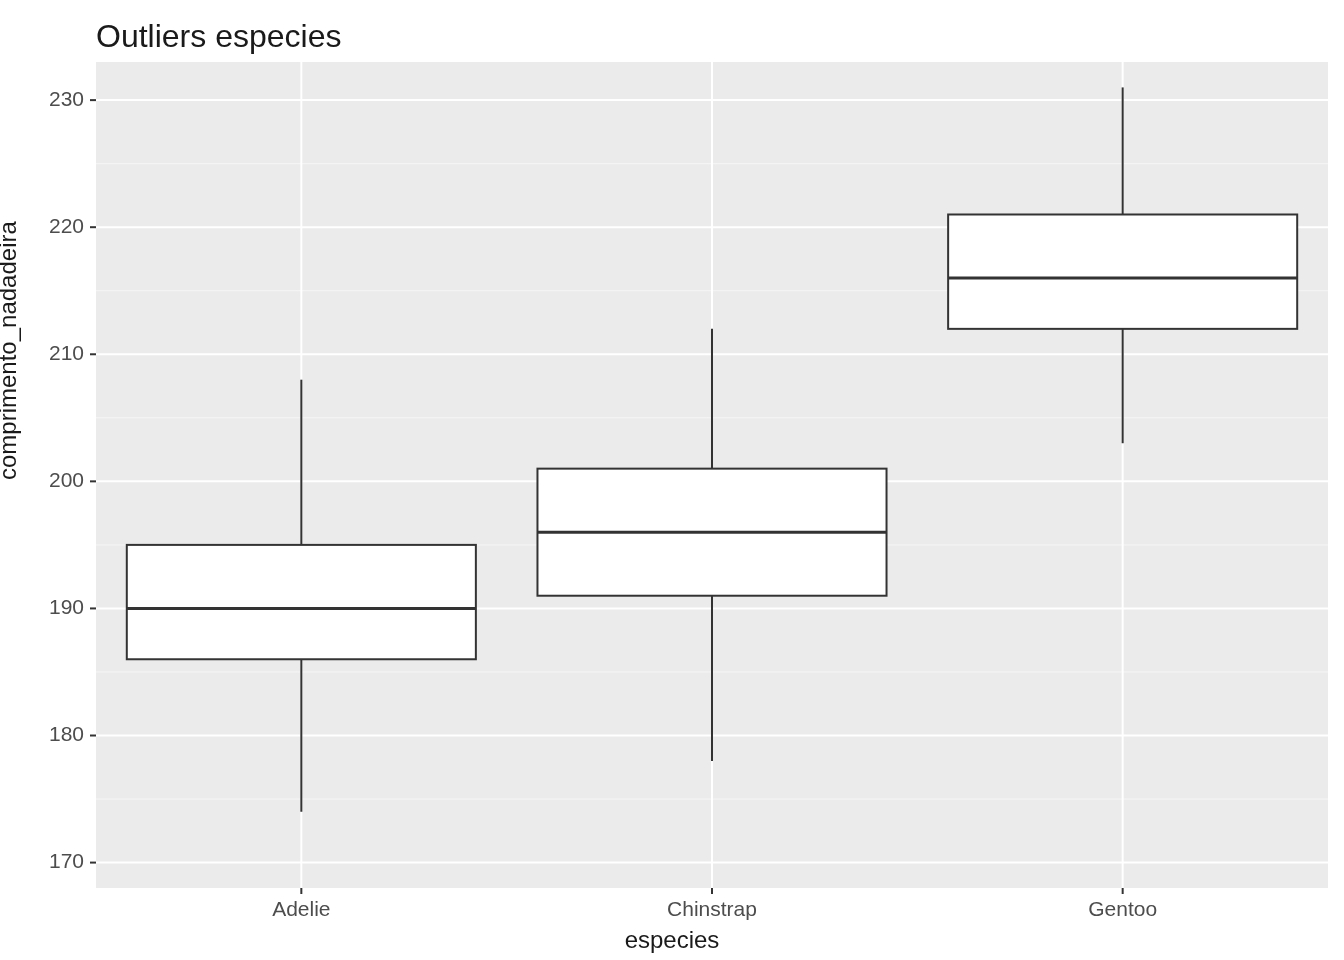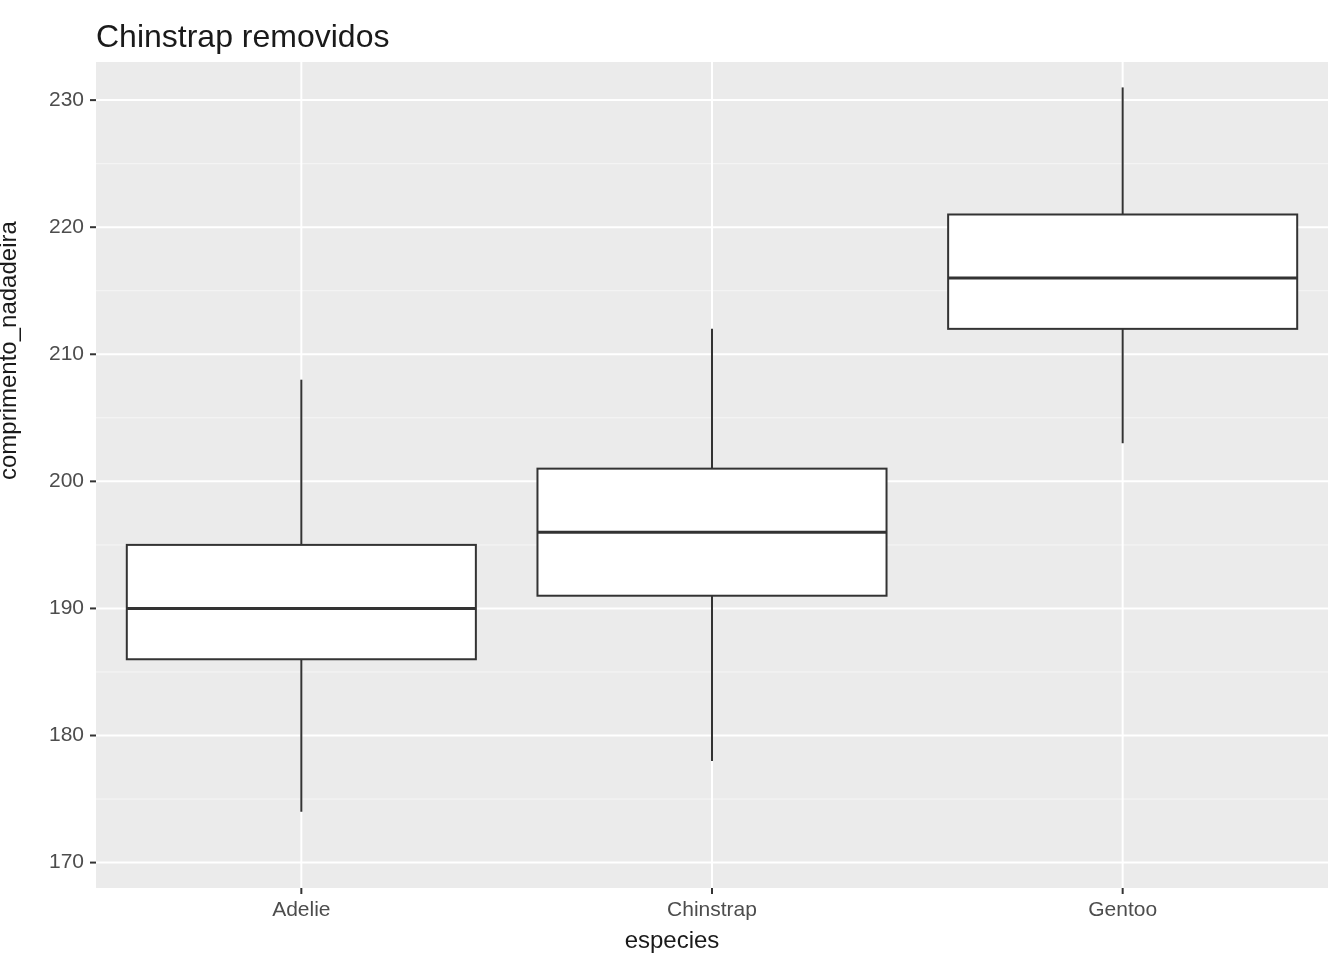--- a/index.html
+++ b/index.html
@@ -48,21 +48,21 @@
   .tick-label { font-size: 21px; fill: #4d4d4d; font-family: Arial, Helvetica, sans-serif; }
   .tick-mark { stroke: #333333; stroke-width: 2; }
   .box { fill: #ffffff; stroke: #333333; stroke-width: 2; }
   .whisker { stroke: #333333; stroke-width: 2; }
   .median { stroke: #333333; stroke-width: 3; }
 </style>
 </head>
 <body>
 
 <div class="chart-wrap">
-  <div class="title">Chinstrap removidos</div>
+  <div class="title">Outliers especies</div>
   <div class="ylabel">comprimento_nadadeira</div>
   <div class="xlabel">especies</div>
   <svg id="svg" width="1344" height="960">
       <rect x="96" y="62" width="1232" height="826" class="panel-bg"></rect>
       <line x1="96" x2="1328" y1="799.0461538461539" y2="799.0461538461539" class="grid-minor"></line>
       <line x1="96" x2="1328" y1="671.9692307692308" y2="671.9692307692308" class="grid-minor"></line>
       <line x1="96" x2="1328" y1="544.8923076923077" y2="544.8923076923077" class="grid-minor"></line>
       <line x1="96" x2="1328" y1="417.81538461538463" y2="417.81538461538463" class="grid-minor"></line>
       <line x1="96" x2="1328" y1="290.7384615384616" y2="290.7384615384616" class="grid-minor"></line>
       <line x1="96" x2="1328" y1="163.6615384615385" y2="163.6615384615385" class="grid-minor"></line>

